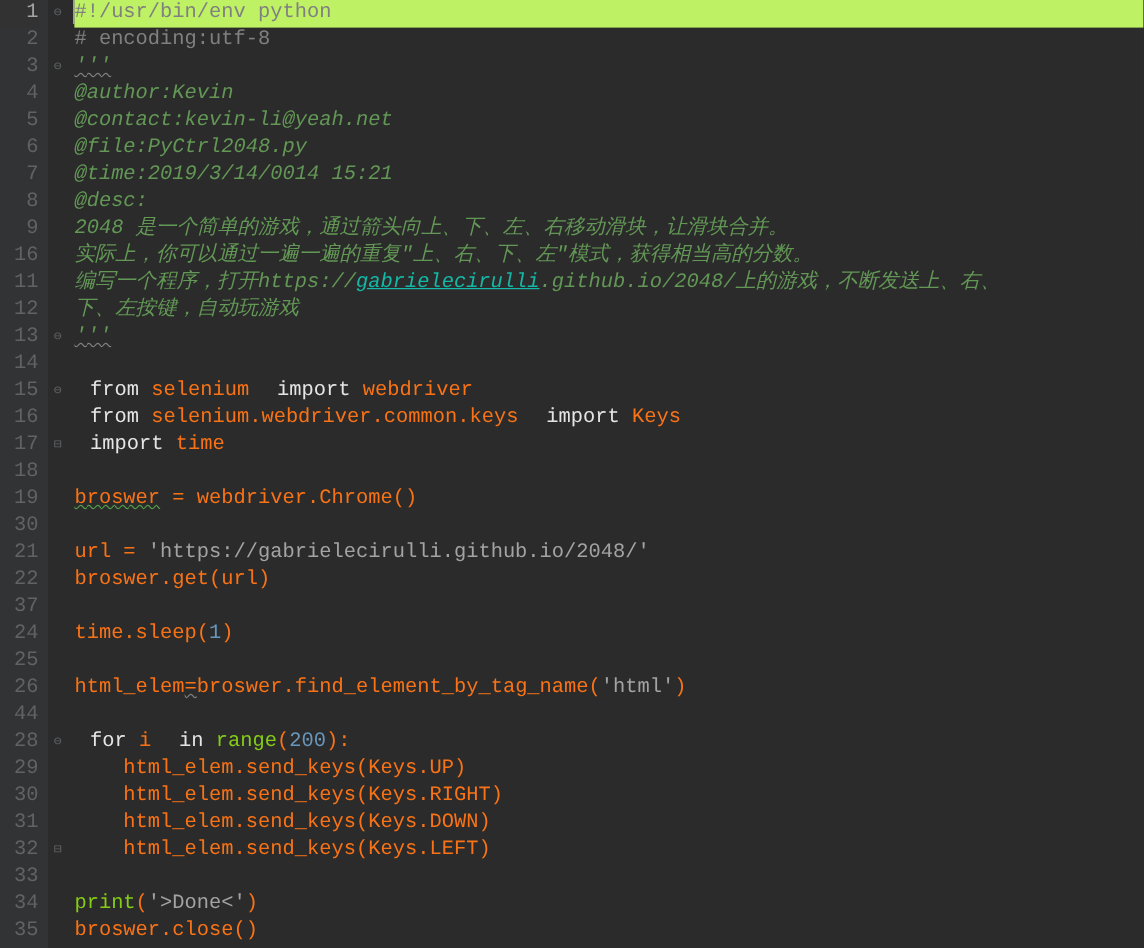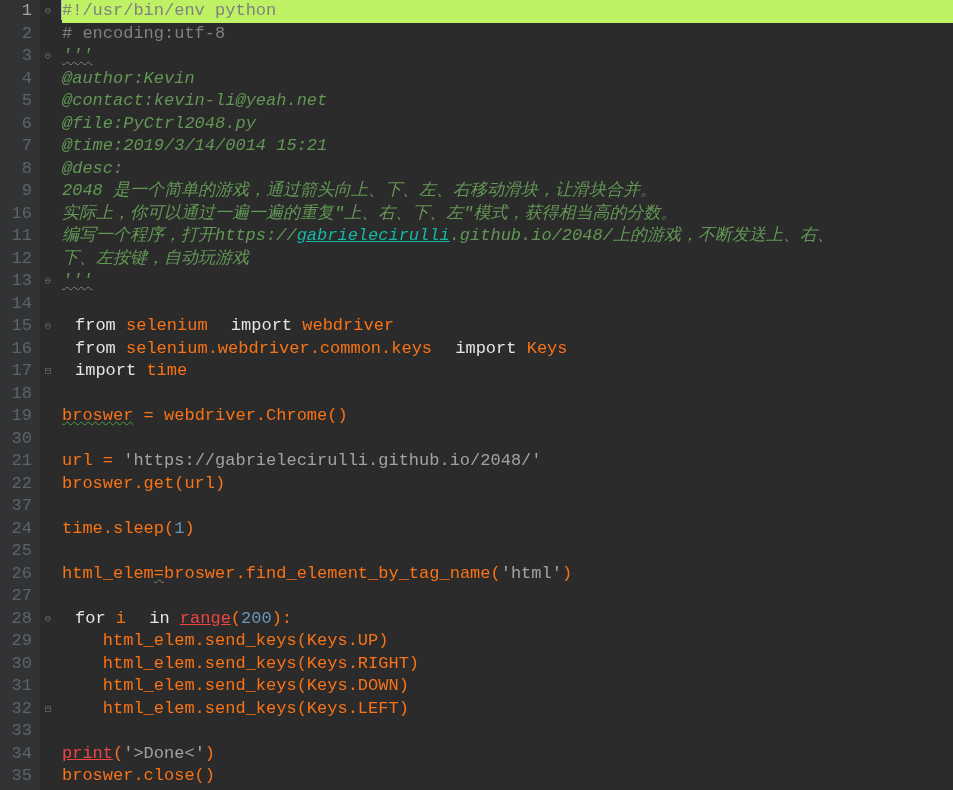--- a/index.html
+++ b/index.html
@@ -52,21 +52,21 @@
   position: relative;
 }
 .code-line { height: 22.5px; position: relative; }
 .code-line.current { background: #bef264; }
 .tok-comment { color: #808080; }
 .tok-docstring { color: #629755; font-style: italic; }
 .tok-docstring-link { color: #14b8a6; font-style: italic; text-decoration: underline; }
 .tok-keyword { color: #e5e5e5; margin-left: 13px; }
 .tok-string { color: #a3a3a3; }
 .tok-number { color: #6897bb; }
-.tok-builtin { color: #ef4444; text-decoration: underline; }
+.tok-builtin { color: #84cc16; }
 .tok-default { color: #f97316; }
 .squiggle {
   text-decoration-line: underline;
   text-decoration-style: wavy;
   text-decoration-color: #808080;
   text-decoration-thickness: 1px;
 }
 .typo {
   text-decoration-line: underline;
   text-decoration-style: wavy;
@@ -106,21 +106,21 @@
       <div class="gutter-line">17</div>
       <div class="gutter-line">18</div>
       <div class="gutter-line">19</div>
       <div class="gutter-line">30</div>
       <div class="gutter-line">21</div>
       <div class="gutter-line">22</div>
       <div class="gutter-line">37</div>
       <div class="gutter-line">24</div>
       <div class="gutter-line">25</div>
       <div class="gutter-line">26</div>
-      <div class="gutter-line">27</div>
+      <div class="gutter-line">44</div>
       <div class="gutter-line">28</div>
       <div class="gutter-line">29</div>
       <div class="gutter-line">30</div>
       <div class="gutter-line">31</div>
       <div class="gutter-line">32</div>
       <div class="gutter-line">33</div>
       <div class="gutter-line">34</div>
       <div class="gutter-line">35</div>
     </div>
   <div class="fold-col" id="foldcol">

